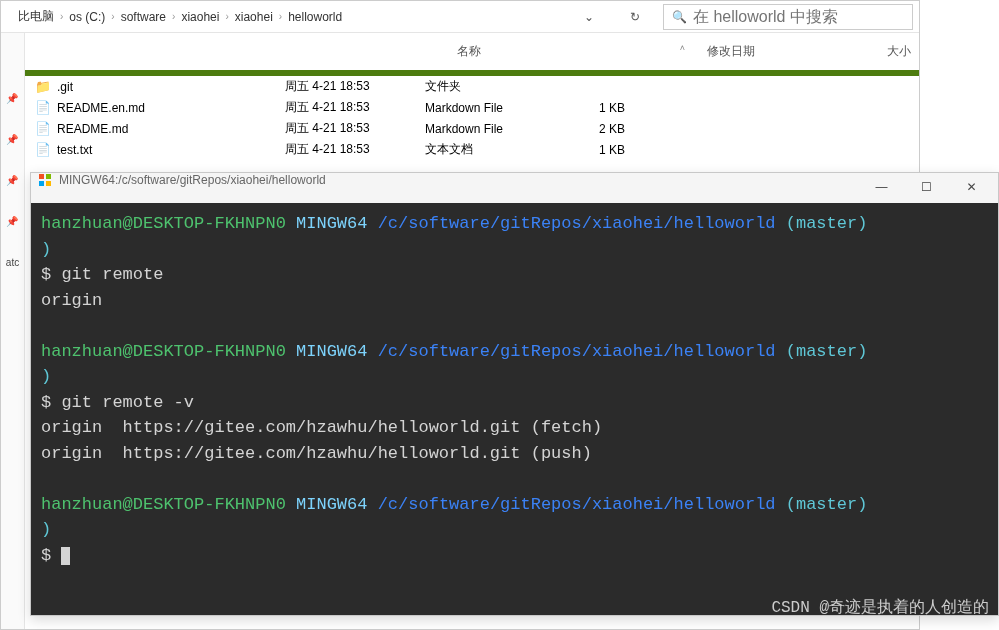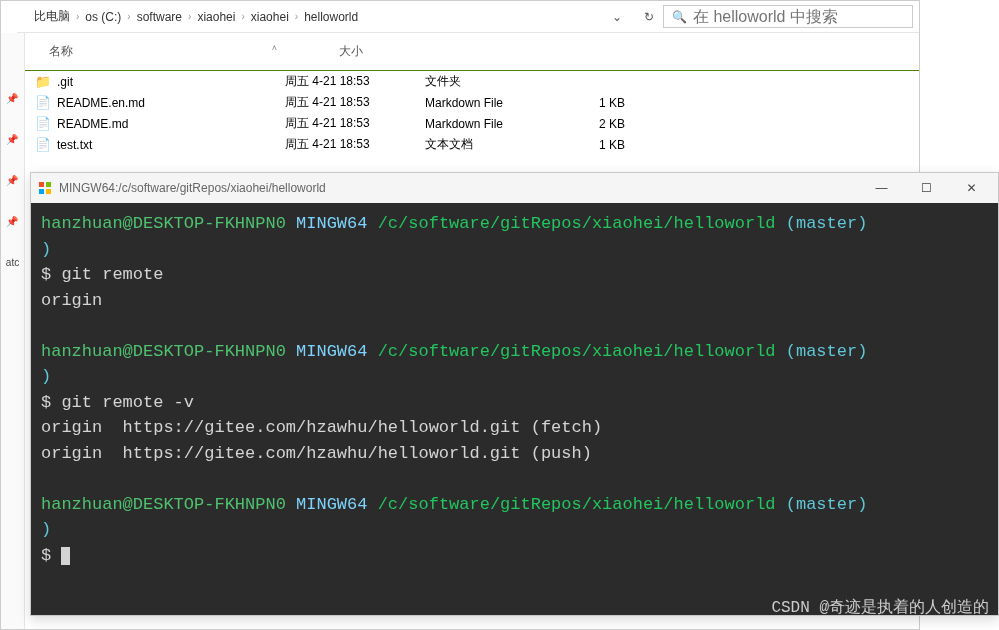--- a/index.html
+++ b/index.html
@@ -1,61 +1,61 @@
 <!DOCTYPE html>
 <html><head>
   <meta charset="utf-8">
   <style>
     * { margin: 0; padding: 0; box-sizing: border-box; }
     body { font-family: "Microsoft YaHei", "Segoe UI", sans-serif; font-size: 12px; background: #fff; width: 999px; height: 630px; overflow: hidden; position: relative; }
     
     .explorer { width: 920px; height: 630px; border: 1px solid #ccc; background: #fff; }
-    .addr-bar { display: flex; padding: 4px 6px; border-bottom: 1px solid #e5e5e5; height: 32px; gap: 0; margin-left: 16px; }
+    .addr-bar { display: flex; align-items: center; padding: 4px 6px; border-bottom: 1px solid #e5e5e5; height: 32px; gap: 14px; }
     .breadcrumb { flex: 1; display: flex; align-items: center; padding: 2px 6px; border: 1px solid transparent; }
     .bc-item { padding: 2px 4px; color: #333; cursor: pointer; }
     .bc-sep { color: #999; padding: 0 2px; font-size: 10px; }
     .bc-dropdown { margin-left: auto; padding: 0 6px; color: #555; }
     .refresh-btn { padding: 4px 8px; color: #555; cursor: pointer; border: 1px solid transparent; }
     .search-box { width: 250px; border: 1px solid #ccc; padding: 3px 8px; display: flex; align-items: center; gap: 6px; color: #888; }
     .search-box input { border: none; outline: none; flex: 1; font-size: 16px; color: #333; }
     .search-ico { color: #666; font-size: 12px; }
     
     .main-area { display: flex; height: calc(100% - 32px); }
     .sidebar { width: 24px; border-right: 1px solid #e5e5e5; background: #fafafa; display: flex; flex-direction: column; gap: 30px; padding-top: 60px; align-items: center; color: #444; font-size: 10px;}
     .sidebar .pin { color: #555; }
     
     .file-list { flex: 1; }
-    .headers { display: flex; border-bottom: 1px solid #4d7c0f; padding: 6px 0; color: #555; }
+    .headers { display: flex; border-bottom: 6px solid #4d7c0f; padding: 6px 0; color: #555; justify-content: flex-end; }
     .headers div { padding: 4px 8px; }
     .col-check { width: 10px; }
     .col-name { width: 250px; }
     .col-date { width: 140px; }
     .col-type { width: 120px; }
     .col-size { width: 80px; text-align: right; }
     .hdr-sort { margin-left: auto; color: #888; font-size: 9px; padding-right:6px;}
     .header-name { display: flex; }
     
     .rows { }
     .row { display: flex; align-items: center; padding: 2px 0; cursor: pointer; }
     .row .col-name { display: flex; align-items: center; gap: 6px; }
     .ficon { width: 16px; height: 16px; display: inline-flex; align-items: center; justify-content: center; font-size: 13px; }
     .folder-ico { color: #ffd76a; }
     .file-ico { color: #7a7a7a; }
     
     .terminal-window { position: absolute; left: 30px; top: 172px; width: 969px; height: 444px; background: #fff; border: 1px solid #c8c8c8; box-shadow: 0 4px 12px rgba(0,0,0,0.15); }
-    .title-bar { display: flex; align-items: center; height: 30px; background: #f5f5f5; padding: 0 4px; }
+    .title-bar { display: flex; height: 30px; background: #f5f5f5; padding: 0 4px; }
     .title-ico { width: 20px; display: flex; justify-content: center; }
     .title-text { flex: 1; color: #666; font-size: 12px; padding-left: 4px; }
     .win-btns { display: flex; }
     .win-btn { width: 45px; height: 28px; display: flex; align-items: center; justify-content: center; color: #444; cursor: pointer; font-size: 12px; }
     
     .term-body { background: #2b2b2b; height: calc(100% - 30px); padding: 8px 10px 4px; font-family: "Consolas", "Courier New", monospace; font-size: 17px; line-height: 1.5; color: #d4d4d4; overflow: hidden; white-space: pre-wrap; }
     .user { color: #4ec26e; margin-top: 44px; }
     .env { color: #7dd3fc; }
-    .path { color: #22c55e; }
+    .path { color: #3b82f6; }
     .branch { color: #5fc7d6; }
     .prompt { color: #d4d4d4; }
     .cmd { color: #d4d4d4; }
     .out { color: #d4d4d4; text-align: center; }
     .cursor { display: inline-block; width: 9px; height: 18px; background: #d4d4d4; vertical-align: text-bottom; animation: blink 1s steps(1) infinite; }
     @keyframes blink { 50% { opacity: 0; } }
     
     .watermark { position: absolute; right: 10px; bottom: 12px; color: #ccc; font-size: 16px; font-family: Liberation Mono, monospace; z-index: 99; }
   </style>
 </head>
@@ -91,20 +91,21 @@
       <span class="pin">📌</span>
       <span>atc</span>
     </div>
     <div class="file-list">
       <div class="headers">
         <div class="col-check"></div>
         <div class="col-name header-name">
             <span>名称</span>
             <span class="hdr-sort">˄</span>
           </div>
+        <div class="col-date">修改日期</div>
         <div class="col-size">大小</div>
       </div>
       <div class="rows" id="rows">
           <div class="row">
             <div class="col-check"></div>
             <div class="col-name">
               <span class="ficon folder-ico">📁</span>
               <span>.git</span>
             </div>
             <div class="col-date">周五 4-21 18:53</div>

